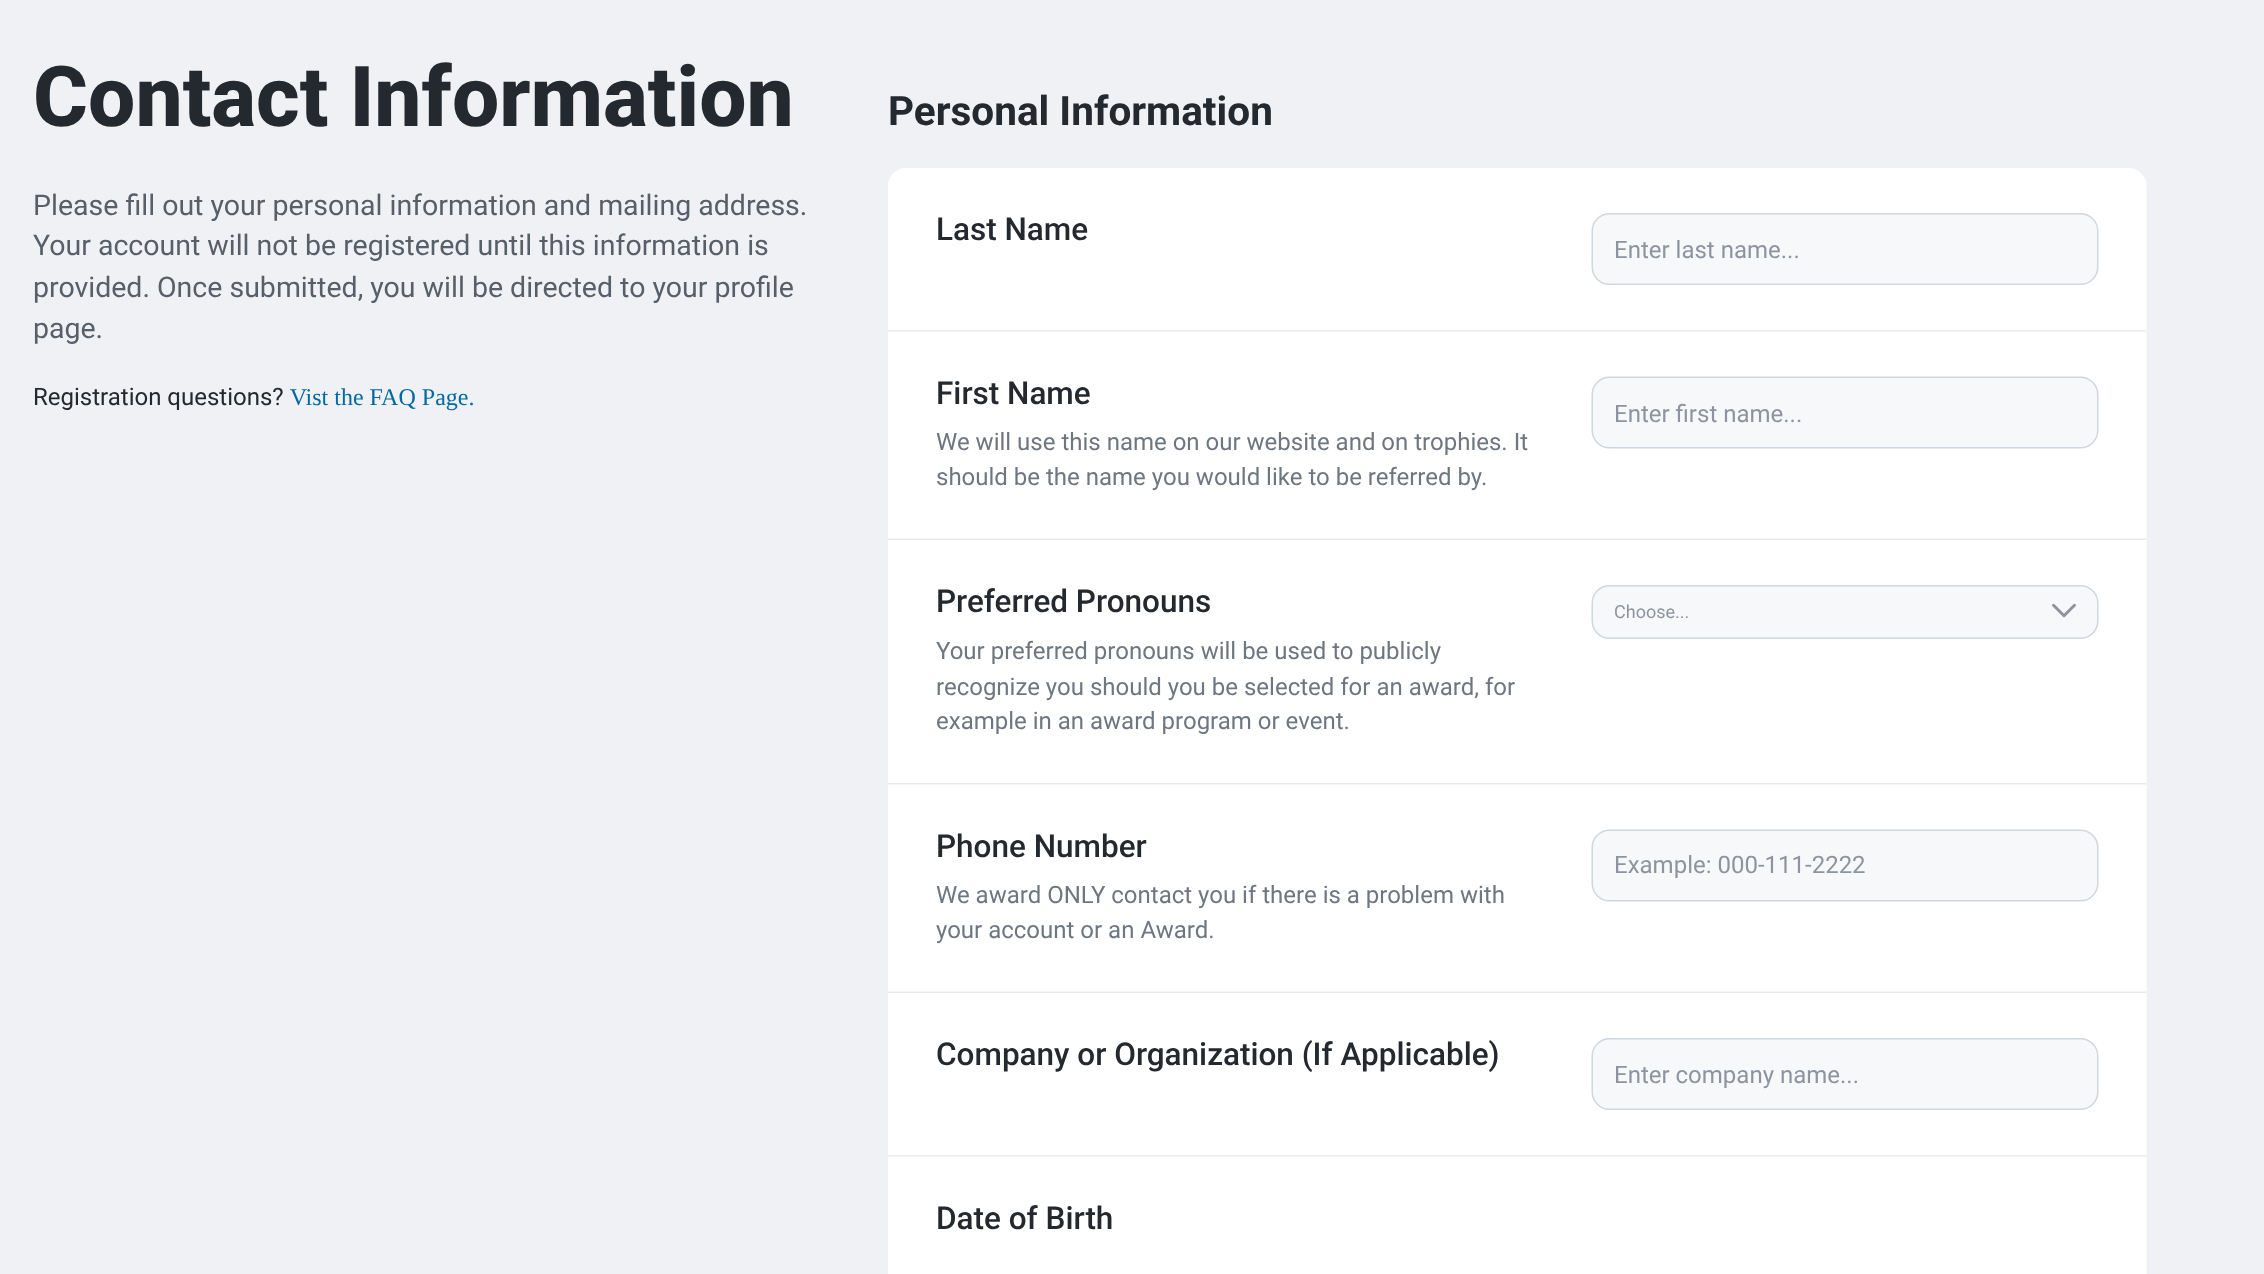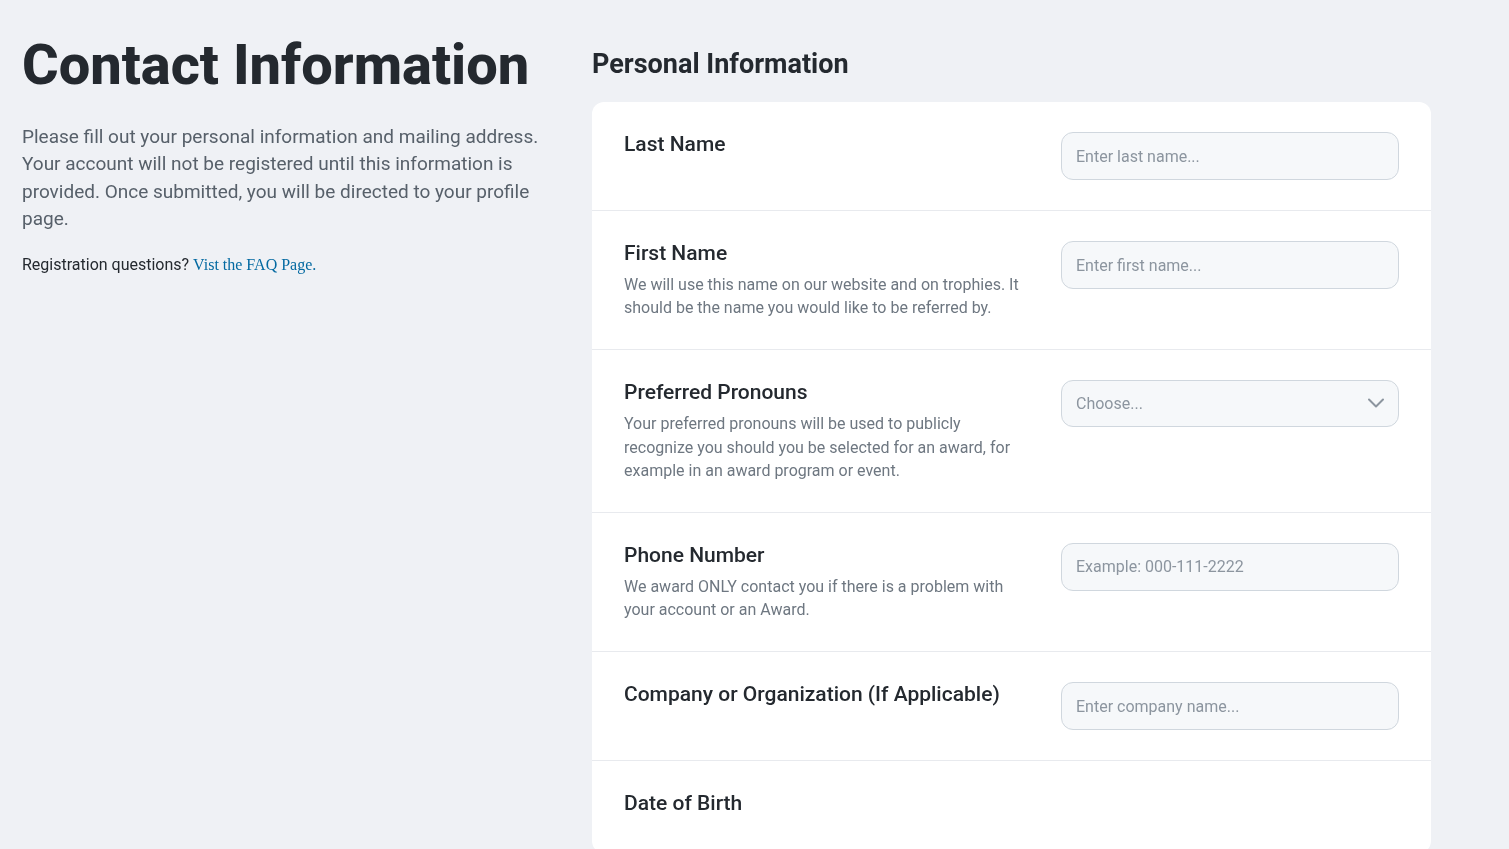--- a/index.html
+++ b/index.html
@@ -48,21 +48,21 @@
       font-family: Liberation Serif, serif;
     }
     .main {
       flex: 1;
       padding: 20px 78px 20px 0;
     }
     .section-heading {
       font-size: 27px;
       font-weight: 700;
       color: #24292f;
-      margin-top: 28px;
+      margin-top: 38px;
       margin-bottom: 22px;
     }
     .form-card {
       background: #ffffff;
       border-radius: 12px;
       overflow: hidden;
     }
     .form-row {
       display: flex;
       padding: 30px 32px;
@@ -107,26 +107,26 @@
     }
     .select-wrapper {
       position: relative;
       width: 100%;
     }
     .select-value {
       color: #8c959f;
     }
     .select-button {
       width: 100%;
-      height: 47px;
+      height: 36px;
       border: 1px solid #d0d7de;
       background: #f6f8fa;
       border-radius: 12px;
       padding: 0 40px 0 14px;
-      font-size: 16px;
+      font-size: 12px;
       text-align: center;
       font-family: inherit;
       cursor: pointer;
       display: flex;
       align-items: center;
     }
     .chevron {
       position: absolute;
       right: 14px;
       top: 50%;

